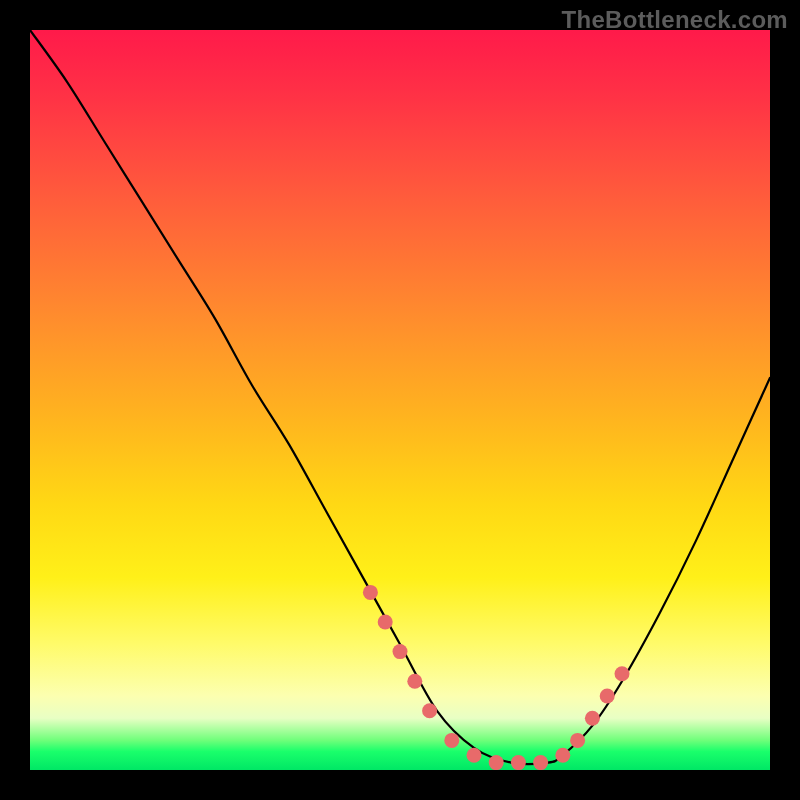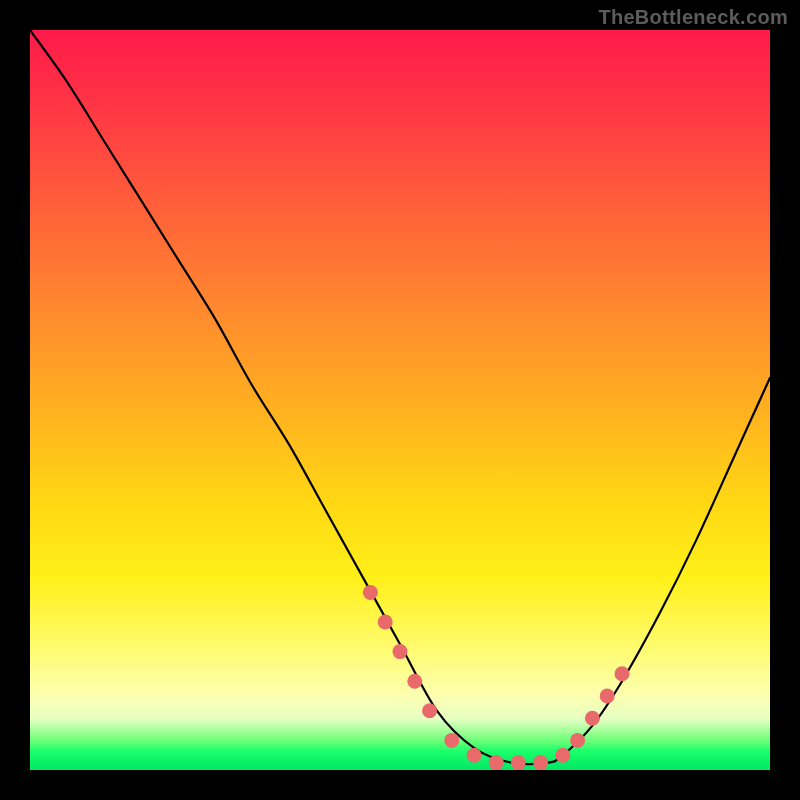--- a/index.html
+++ b/index.html
@@ -15,21 +15,21 @@
     position: relative;
     width: 800px;
     height: 800px;
     background: #000;
   }
   .watermark {
     position: absolute;
     top: 6px;
     right: 12px;
     color: #5c5c5c;
-    font-size: 20px;
+    font-size: 24px;
     font-weight: 600;
     letter-spacing: 0.3px;
     z-index: 10;
   }
   .plot-area {
     position: absolute;
     left: 30px;
     top: 30px;
     width: 740px;
     height: 740px;

